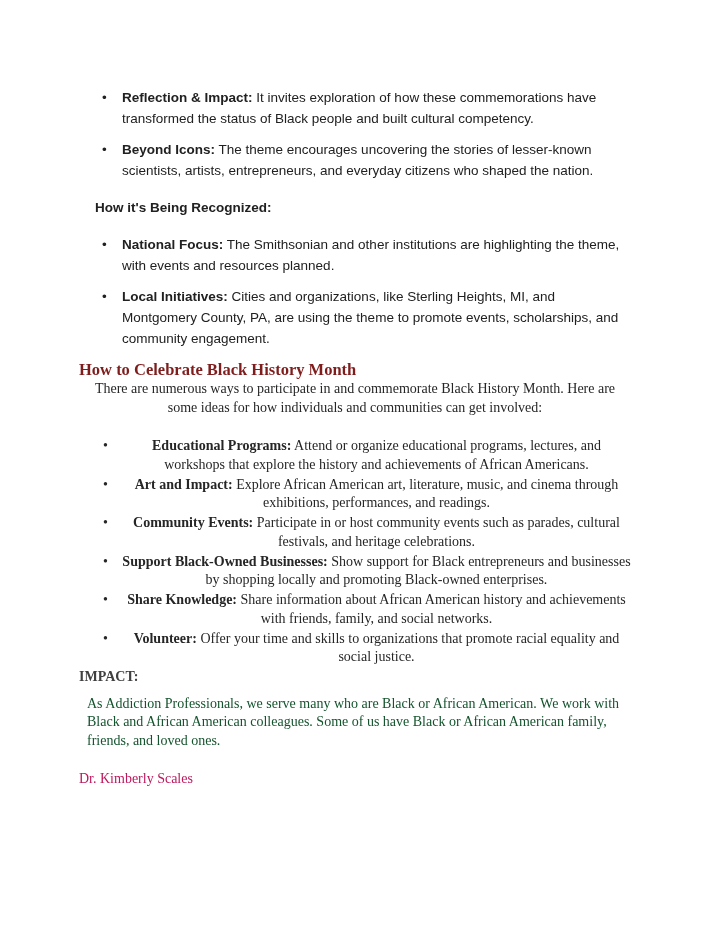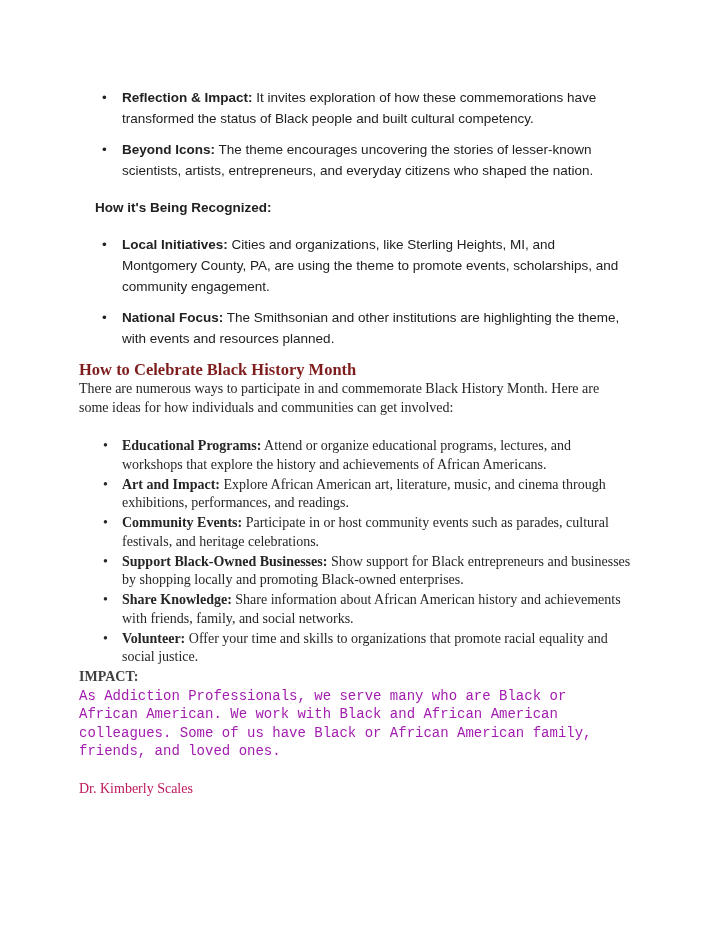--- a/index.html
+++ b/index.html
@@ -38,51 +38,52 @@
     line-height: 21px;
     font-weight: bold;
     margin: 4px 0 0 0;
   }
   p.intro {
     font-family: "Liberation Serif", serif;
     font-size: 14px;
     line-height: 18.5px;
     margin: 0;
     color: #262626;
+    text-align: center;
   }
   ul.serif-list {
     list-style: none;
     margin: 20px 0 0 0;
     padding: 0;
     font-family: "Liberation Serif", serif;
     font-size: 14px;
     line-height: 18.5px;
     color: #262626;
   }
-  ul.serif-list > li { position: relative; padding-left: 43px; margin-bottom: 1.5px; }
+  ul.serif-list > li { position: relative; padding-left: 43px; margin-bottom: 1.5px; text-align: center; }
   ul.serif-list > li::before {
     content: "\2022";
     position: absolute;
     left: 24px;
     top: 0;
   }
   .impact-heading {
     font-family: "Liberation Serif", serif;
     font-size: 14px;
     line-height: 18.5px;
     font-weight: bold;
     margin: 0;
     color: #404040;
   }
   p.impact-body {
-    font-family: Liberation Mono, monospace;
+    font-family: Liberation Serif, serif;
     font-size: 14px;
     line-height: 18.5px;
-    margin: 0;
-    color: #a21caf;
+    margin: 8px;
+    color: #14532d;
   }
   .signature {
     font-family: "Liberation Serif", serif;
     font-size: 14px;
     line-height: 19px;
     margin-top: 18.5px;
     color: #be185d;
   }
 </style>
 </head>
@@ -97,26 +98,26 @@
     </li>
     <li>
       <span class="lbl">Beyond Icons:</span>
       <span class="txt">The theme encourages uncovering the stories of lesser-known scientists, artists, entrepreneurs, and everyday citizens who shaped the nation.</span>
     </li>
   </ul>
 
   <p class="sans-heading">How it's Being Recognized:</p>
   <ul class="sans sans-list">
     <li>
+      <span class="lbl">National Focus:</span>
+      <span class="txt">The Smithsonian and other institutions are highlighting the theme, with events and resources planned.</span>
+    </li>
+    <li>
       <span class="lbl">Local Initiatives:</span>
       <span class="txt">Cities and organizations, like Sterling Heights, MI, and Montgomery County, PA, are using the theme to promote events, scholarships, and community engagement.</span>
-    </li>
-    <li>
-      <span class="lbl">National Focus:</span>
-      <span class="txt">The Smithsonian and other institutions are highlighting the theme, with events and resources planned.</span>
     </li>
   </ul>
 
   <h2 class="celebrate-heading" style="color: #7f1d1d;">How to Celebrate Black History Month</h2>
   <p class="intro">There are numerous ways to participate in and commemorate Black History Month. Here are some ideas for how individuals and communities can get involved:</p>
 
   <ul class="serif-list">
     <li>
       <span class="lbl">Educational Programs:</span>
       <span class="txt">Attend or organize educational programs, lectures, and workshops that explore the history and achievements of African Americans.</span>

